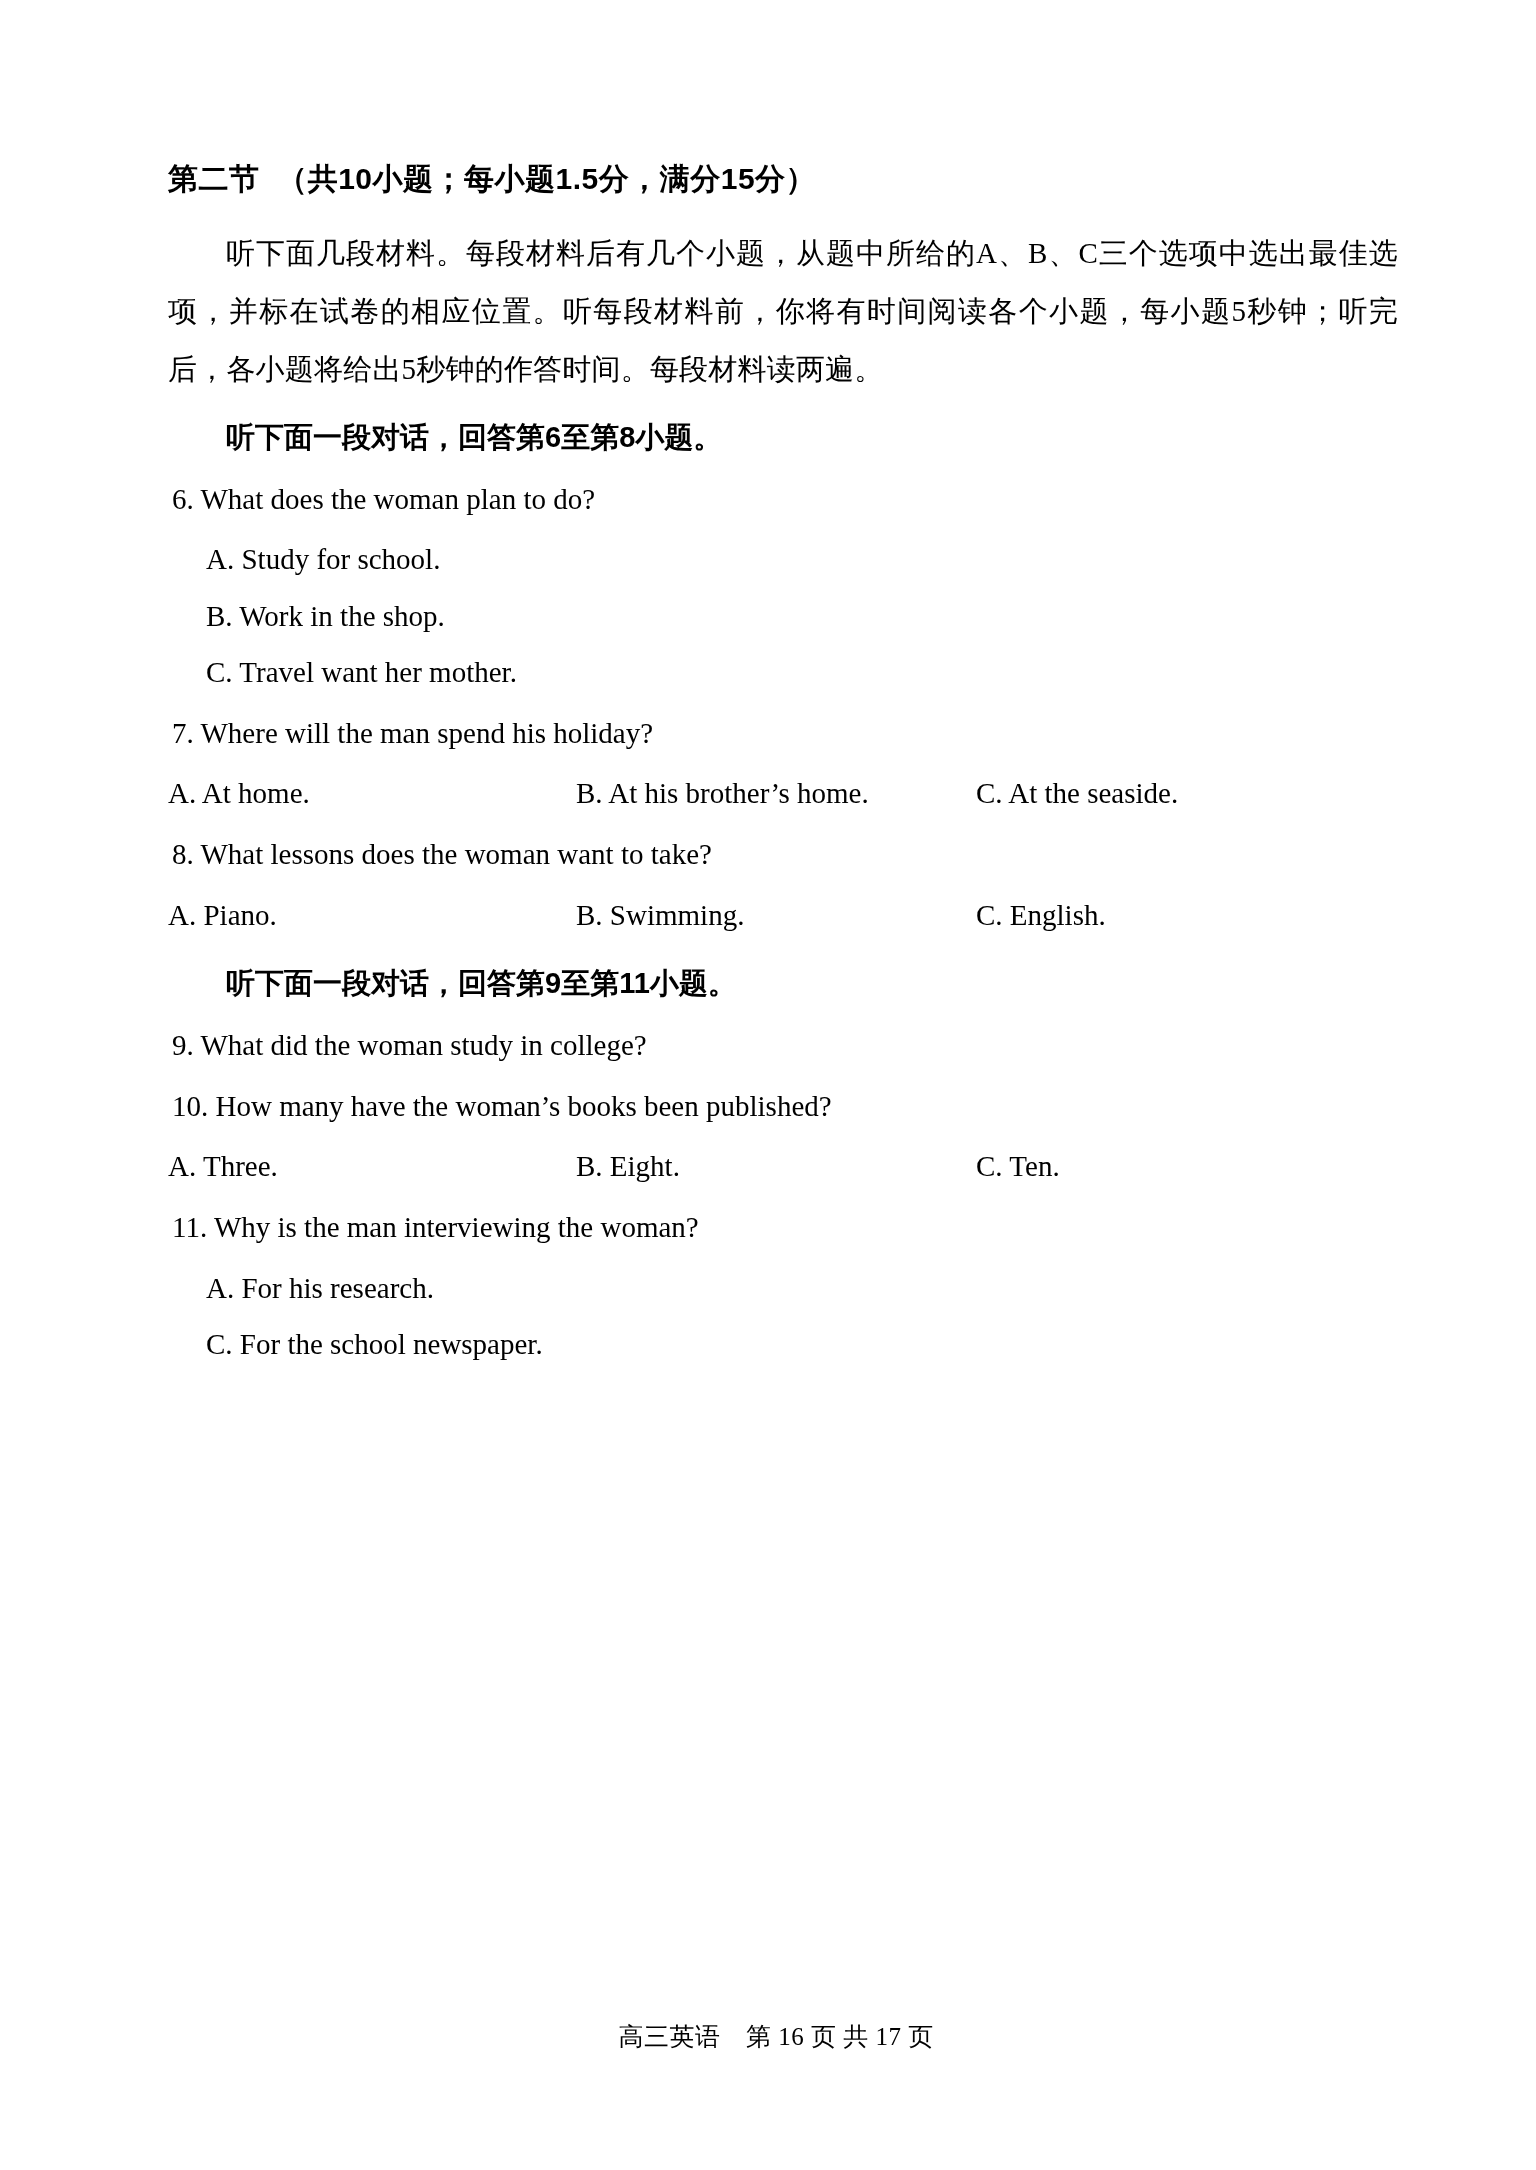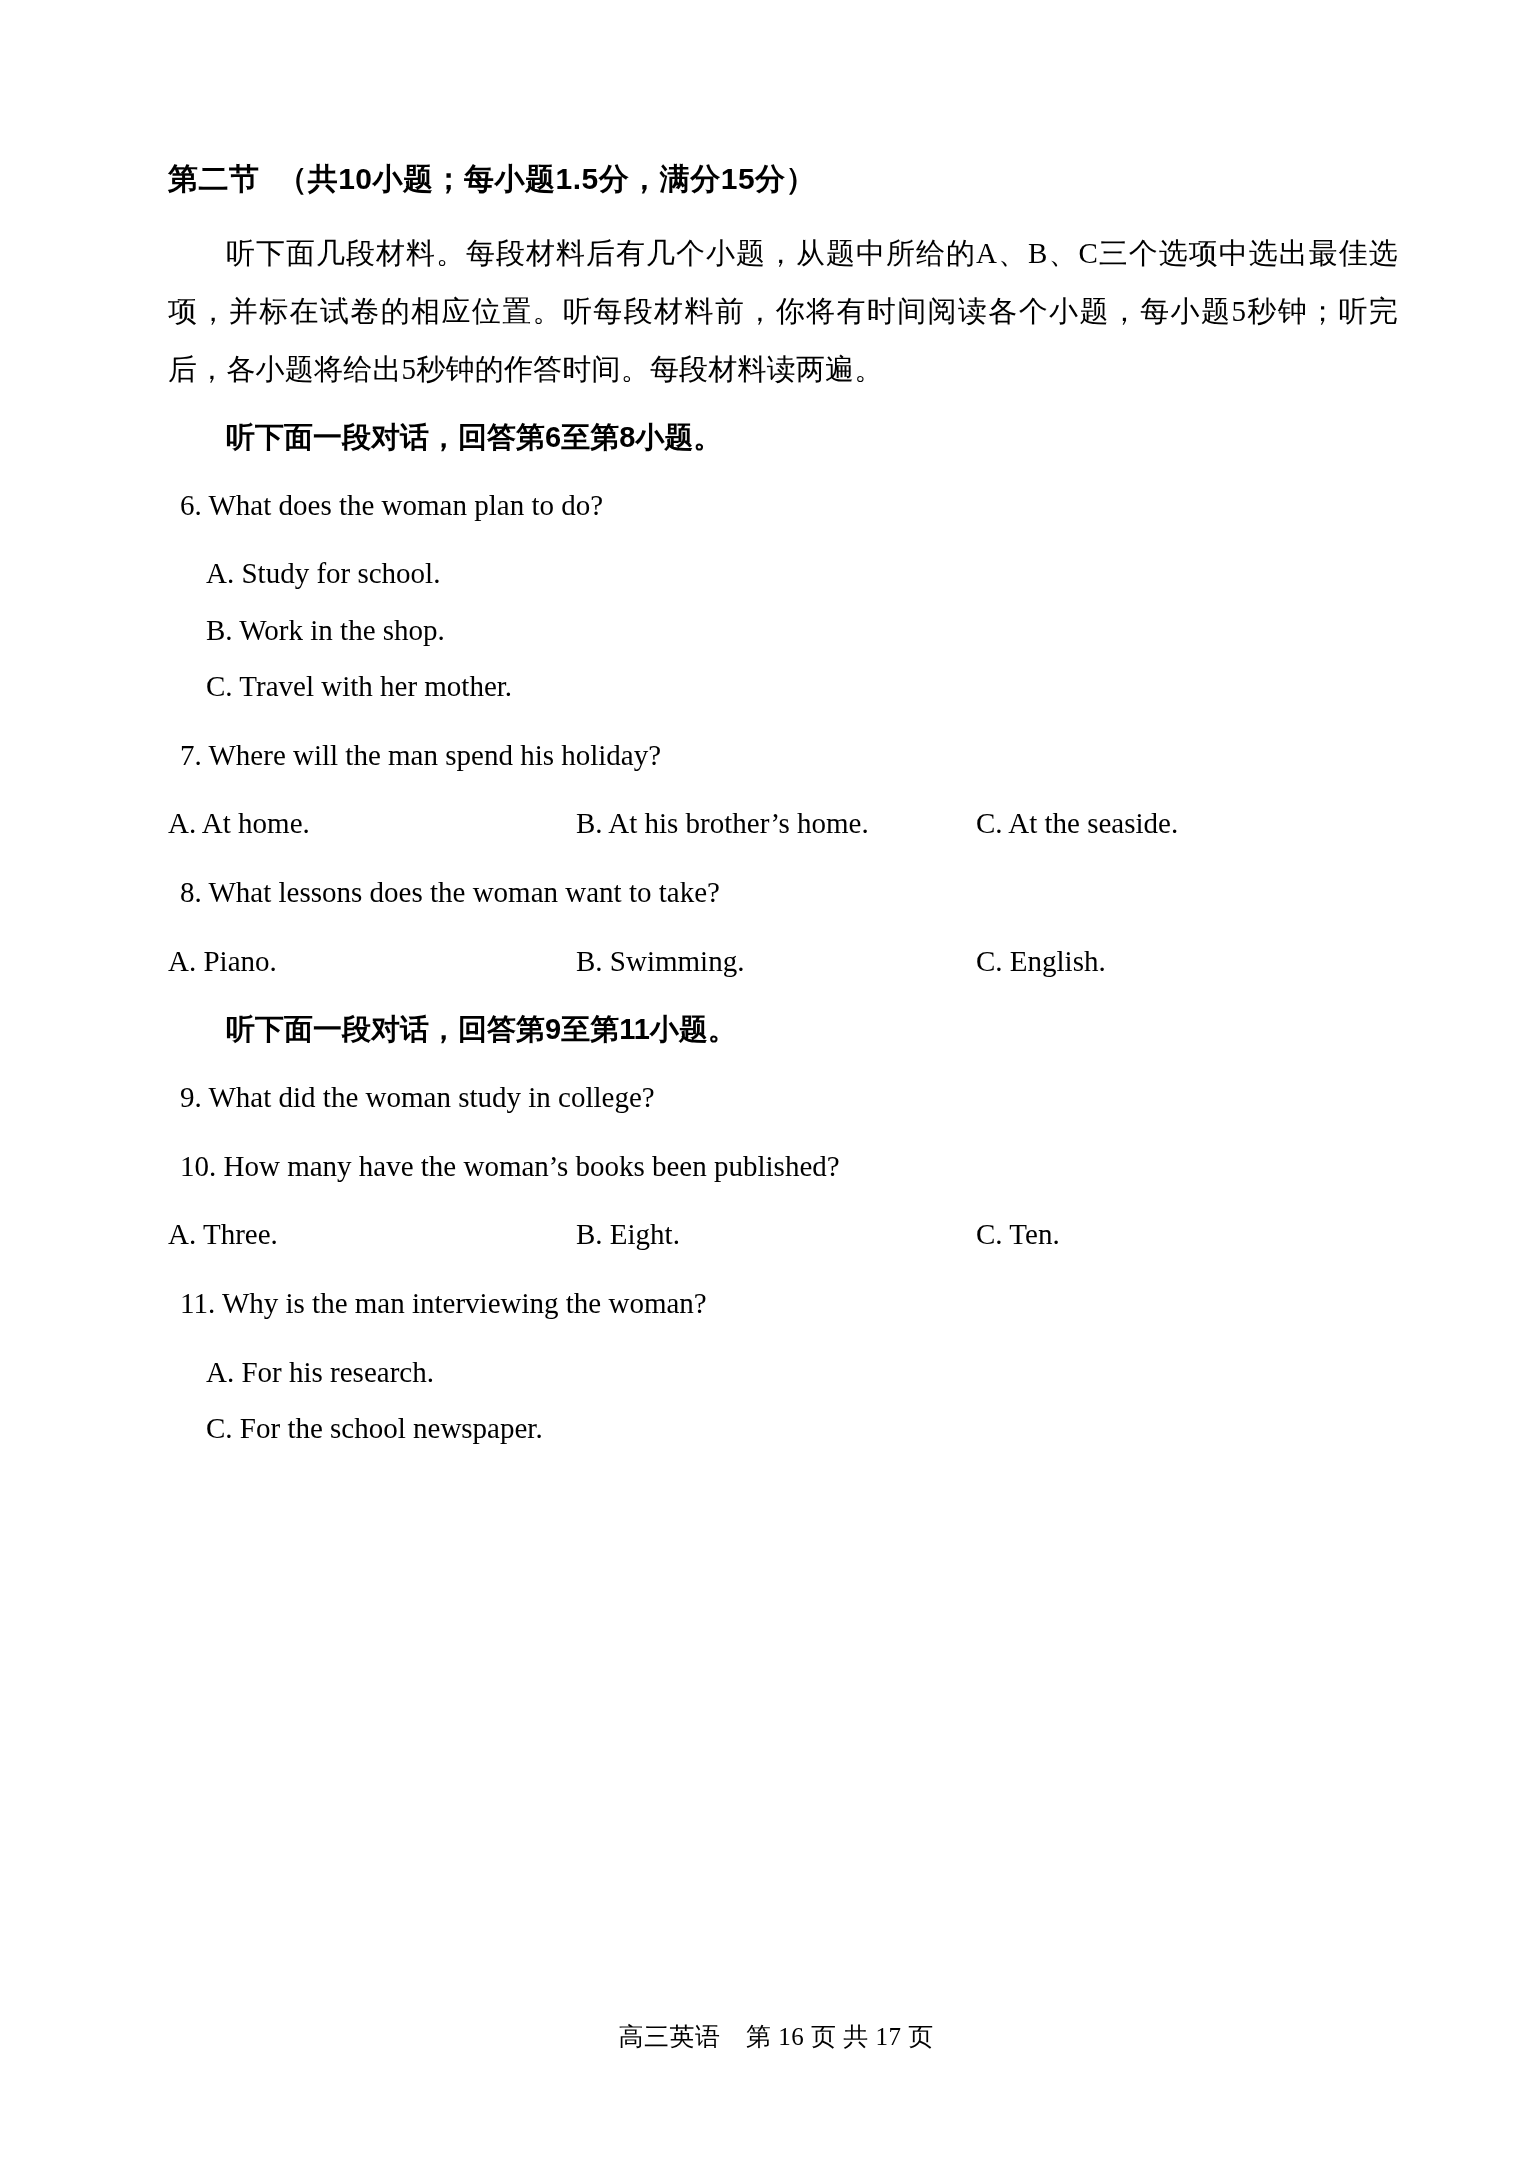--- a/index.html
+++ b/index.html
@@ -60,21 +60,21 @@
     line-height: 1.9;
     margin: 12px 0 6px 0;
     padding-left: 58px;
     white-space: pre;
   }
 
   
   .question {
     font-size: 29px;
     line-height: 1.95;
-    margin: 12px;
+    margin: 4px;
     white-space: pre;
   }
 
   
   .option-stacked {
     font-size: 29px;
     line-height: 1.95;
     margin: 0;
     padding-left: 38px;
     white-space: pre;
@@ -118,21 +118,21 @@
     <div class="section-header">第二节  （共10小题；每小题1.5分，满分15分）</div>
 
     <p class="instructions">听下面几段材料。每段材料后有几个小题，从题中所给的A、B、C三个选项中选出最佳选项，并标在试卷的相应位置。听每段材料前，你将有时间阅读各个小题，每小题5秒钟；听完后，各小题将给出5秒钟的作答时间。每段材料读两遍。</p>
 
     <div class="dialogue-heading">听下面一段对话，回答第6至第8小题。</div>
 
     <div>
       <p class="question">6. What does the woman plan to do?</p>
       <p class="option-stacked">A. Study for school.</p>
       <p class="option-stacked">B. Work in the shop.</p>
-      <p class="option-stacked">C. Travel with her mother.</p>
+      <p class="option-stacked">C. Travel want her mother.</p>
     </div>
 
     <div>
       <p class="question">7. Where will the man spend his holiday?</p>
       <div class="option-row">
         <span class="opt c1">A. At home.</span>
         <span class="opt c2">B. At his brother’s home.</span>
         <span class="opt c3">C. At the seaside.</span>
       </div>
     </div>

